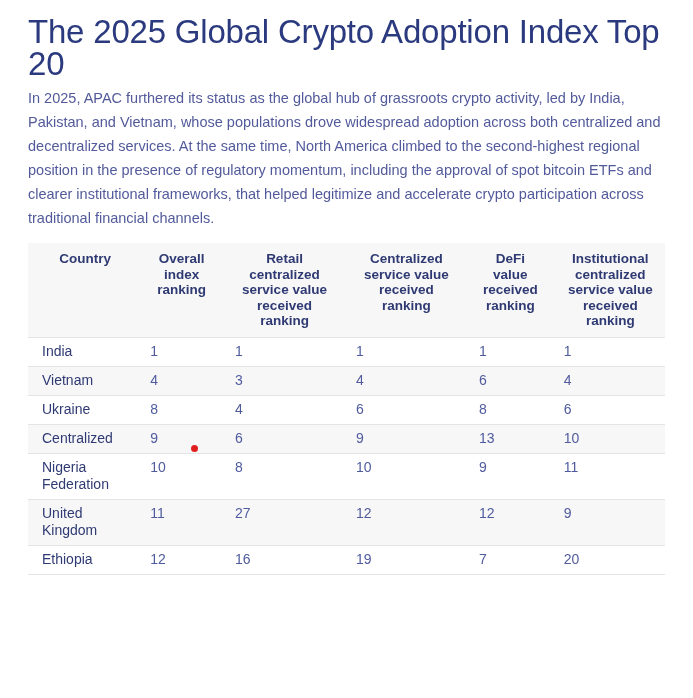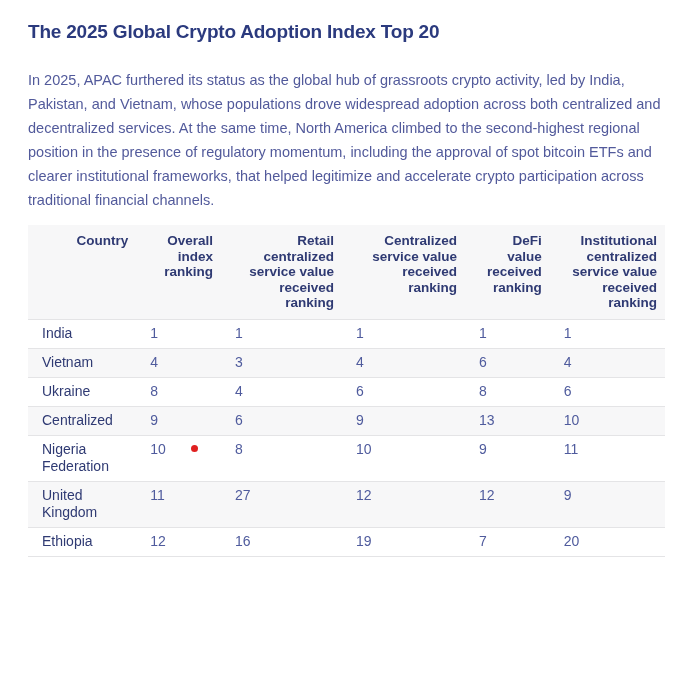--- a/index.html
+++ b/index.html
@@ -14,36 +14,36 @@
   }
   *{box-sizing:border-box;margin:0;padding:0;}
   html,body{background:var(--page-bg);}
   body{
     width:693px;height:698px;overflow:hidden;position:relative;
     font-family:"Liberation Sans","DejaVu Sans",sans-serif;
   }
   .page{padding:16px 28px 0 28px;}
   h1.page-title{
     color:var(--title-color);
-    font-size:19px;line-height:32px;font-weight:bold;
+    font-size:33px;line-height:32px;font-weight:normal;
     letter-spacing:-0.2px;
   }
   p.intro{
-    margin-top:20px;margin-bottom:13px;
+    margin-top:6px;margin-bottom:13px;
     color:var(--body-text);
     font-size:14.5px;line-height:24px;font-weight:400;
   }
   table.rank-table{
     width:100%;border-collapse:collapse;table-layout:fixed;
   }
   table.rank-table thead th{
     background:var(--stripe-bg);
     color:var(--heading-text);
     font-size:13.5px;line-height:15.5px;font-weight:700;
-    text-align:right;vertical-align:top;
+    text-align:center;vertical-align:top;
     padding:8px 8px 8px 14px;
     border-bottom:1px solid var(--border-color);
   }
   table.rank-table tbody td{
     vertical-align:top;
     font-size:14px;line-height:17px;
     padding:5px 8px 6px 14px;
     border-bottom:1px solid var(--border-color);
     color:var(--cell-text);
   }

